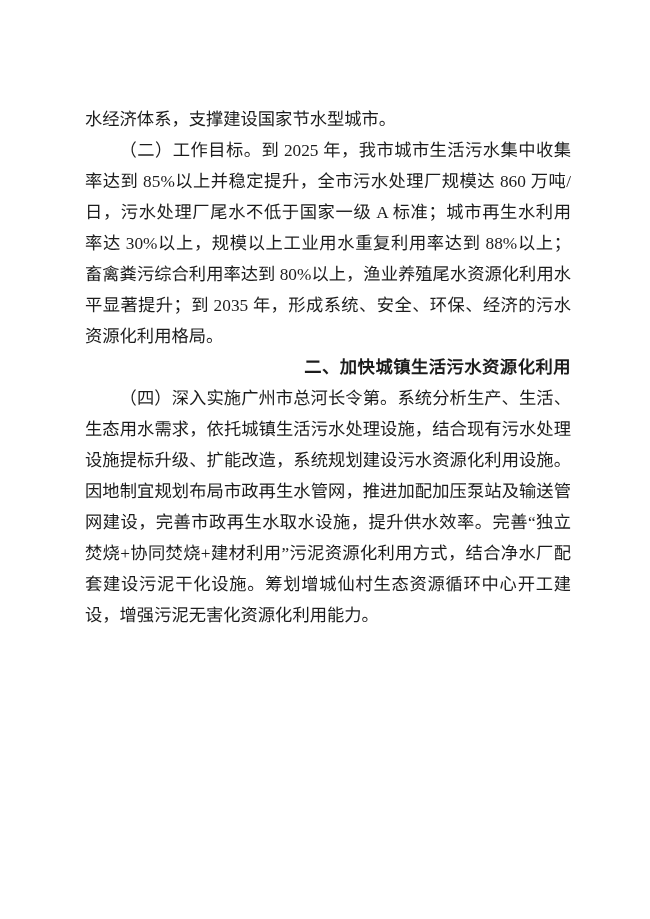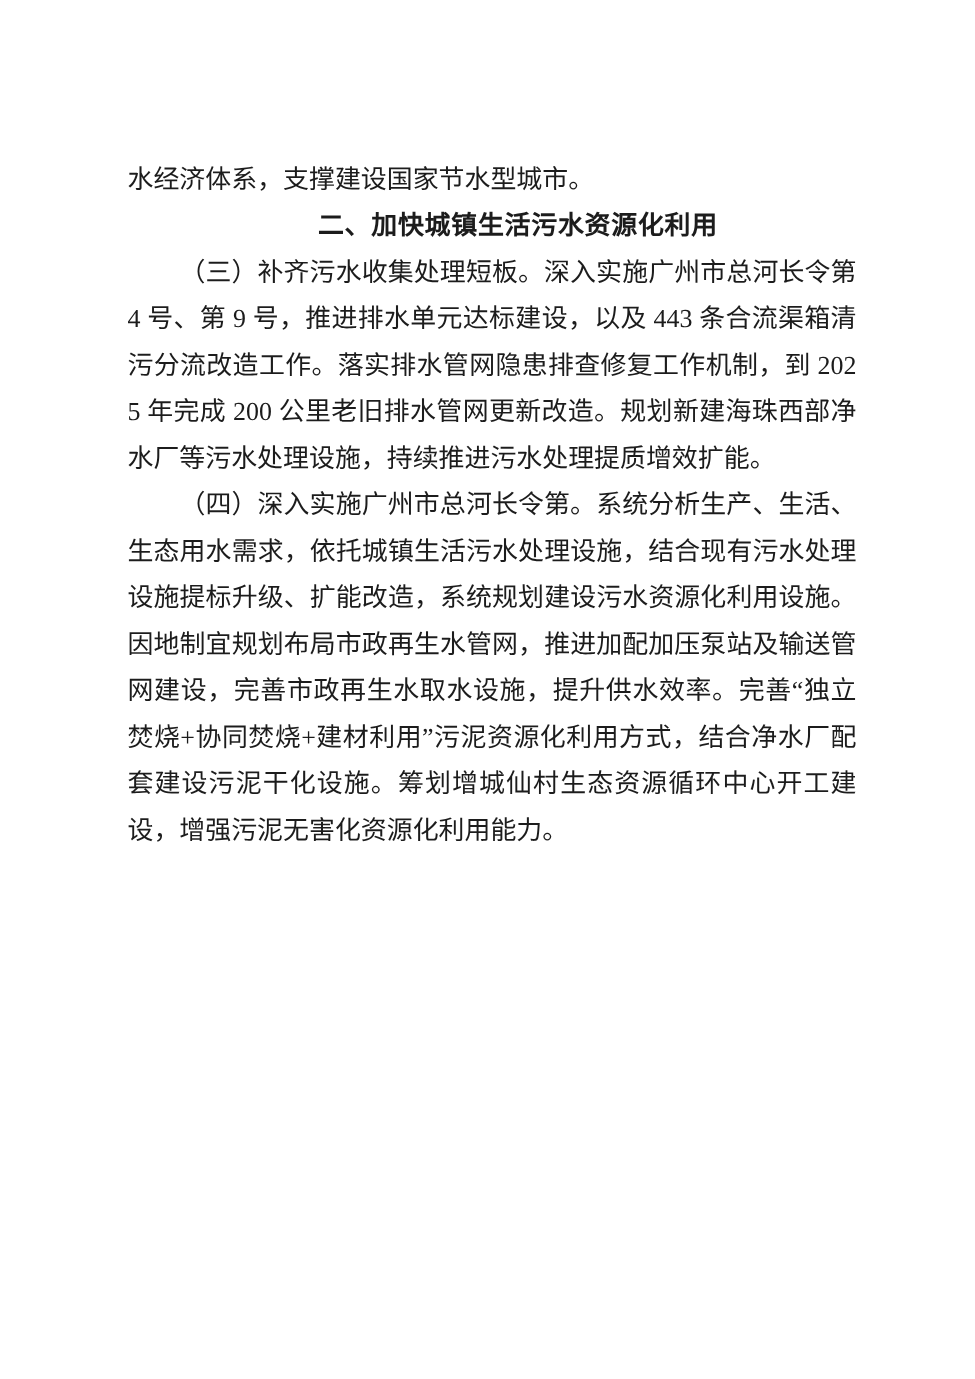--- a/index.html
+++ b/index.html
@@ -33,21 +33,21 @@
     font-weight: normal;
     word-break: break-all;
   }
   .content p.indent,
   .content h2 {
     text-indent: 2em;
   }
   .content h2.section-heading {
     font-family: "Liberation Sans", "DejaVu Sans", sans-serif;
     font-weight: bold;
-    text-align: center;
+    text-align: right;
     letter-spacing: 0.5px;
   }
   .lead {
     
   }
   .page-footer {
     position: absolute;
     left: 85px;
     top: 838px;
     font-size: 16.5px;
@@ -57,23 +57,23 @@
   }
 </style>
 </head>
 <body>
 
 <div class="page">
   <div class="content">
 
     <p class="body">水经济体系，支撑建设国家节水型城市。</p>
 
+    <p class="body indent"><span class="lead">（二）工作目标。</span><span>到 2025 年，我市城市生活污水集中收集率达到 85%以上并稳定提升，全市污水处理厂规模达 860 万吨/日，污水处理厂尾水不低于国家一级 A 标准；城市再生水利用率达 30%以上，规模以上工业用水重复利用率达到 88%以上；畜禽粪污综合利用率达到 80%以上，渔业养殖尾水资源化利用水平显著提升；到 2035 年，形成系统、安全、环保、经济的污水资源化利用格局。</span></p>
 
     <h2 class="section-heading">二、加快城镇生活污水资源化利用</h2>
 
-    <p class="body indent"><span class="lead">（三）补齐污水收集处理短板。</span><span>深入实施广州市总河长令第 4 号、第 9 号，推进排水单元达标建设，以及 443 条合流渠箱清污分流改造工作。落实排水管网隐患排查修复工作机制，到 2025 年完成 200 公里老旧排水管网更新改造。规划新建海珠西部净水厂等污水处理设施，持续推进污水处理提质增效扩能。</span></p>
 
     <p class="body indent"><span class="lead">（四）深入实施广州市总河长令第。</span><span>系统分析生产、生活、生态用水需求，依托城镇生活污水处理设施，结合现有污水处理设施提标升级、扩能改造，系统规划建设污水资源化利用设施。因地制宜规划布局市政再生水管网，推进加配加压泵站及输送管网建设，完善市政再生水取水设施，提升供水效率。完善“独立焚烧+协同焚烧+建材利用”污泥资源化利用方式，结合净水厂配套建设污泥干化设施。筹划增城仙村生态资源循环中心开工建设，增强污泥无害化资源化利用能力。</span></p>
 
   </div>
 
   <div class="page-footer">— 2 —</div>
 </div>
 
 </body></html>

